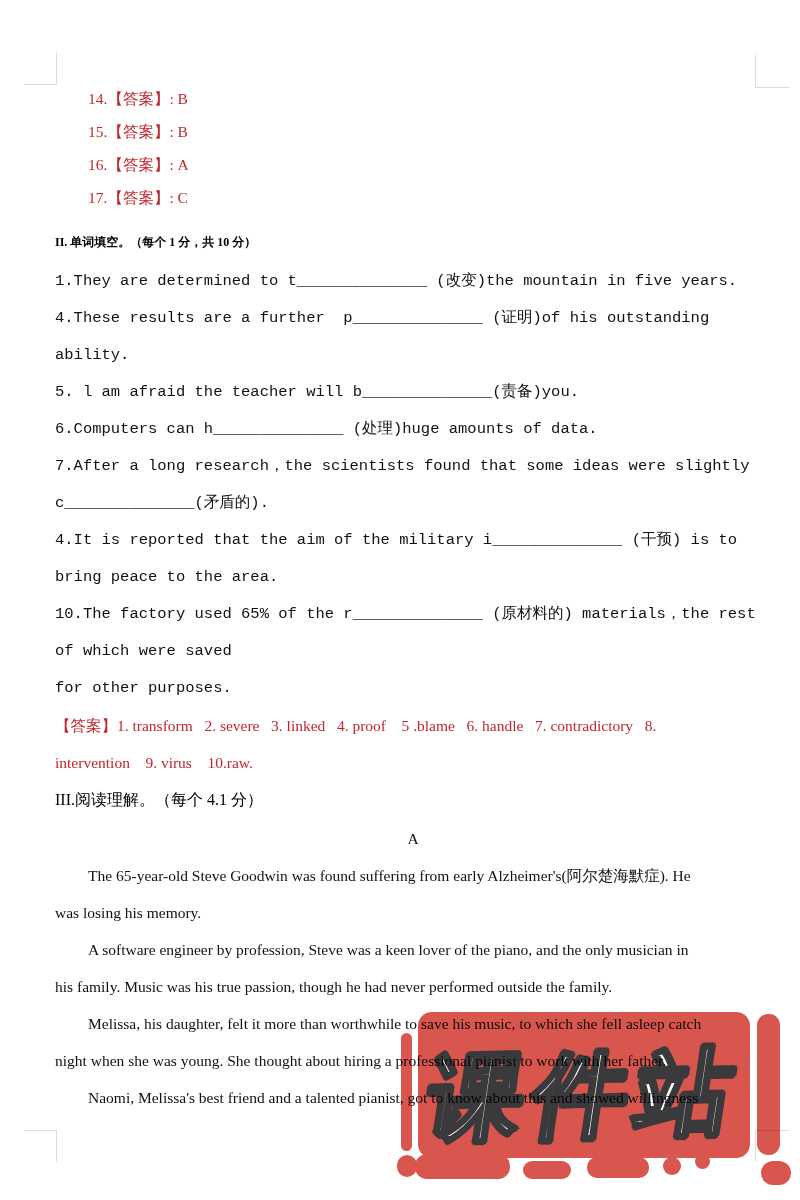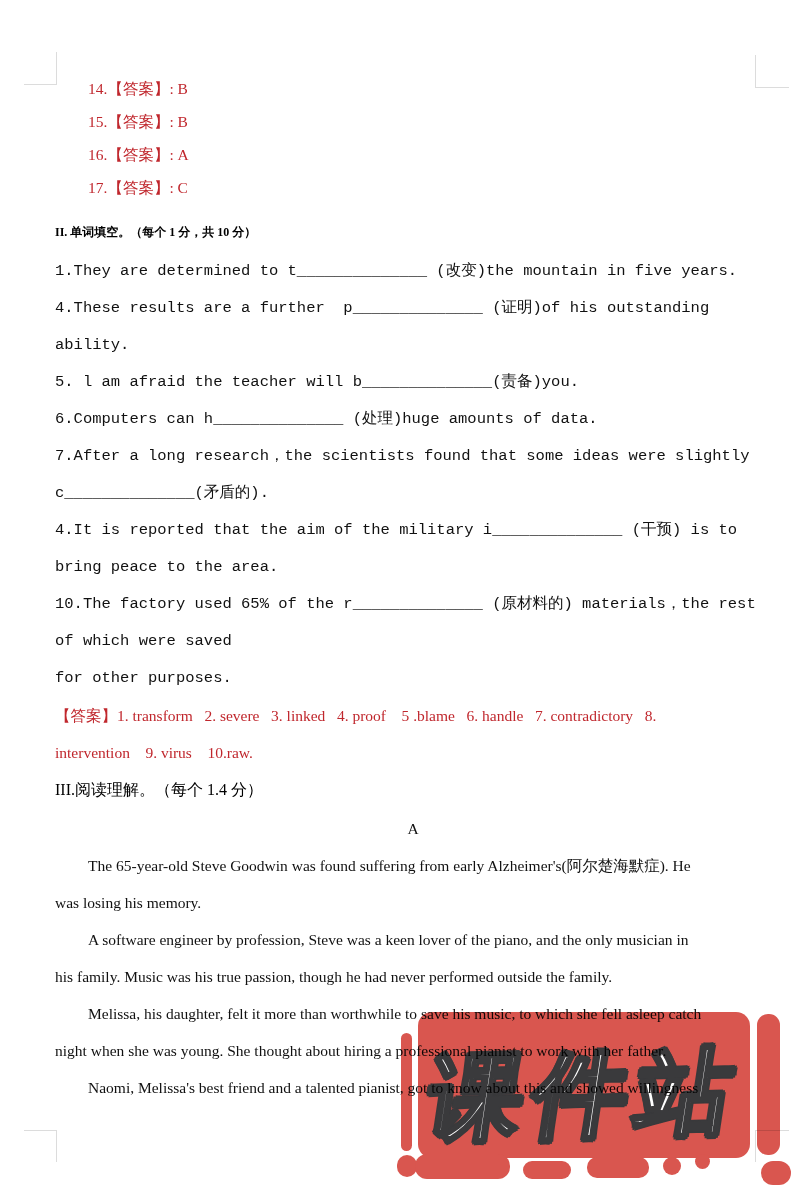--- a/index.html
+++ b/index.html
@@ -6,21 +6,21 @@
   html,body { background:#ffffff; }
   .page {
     position:relative; width:800px; height:1200px; background:#ffffff;
     overflow:hidden; font-family:"Liberation Serif","DejaVu Serif",serif;
     color:#111111;
   }
   
   .crop { position:absolute; background:#dcdcdc; }
   
   .content {
-    position:absolute; left:55px; top:72px; width:716px;
+    position:absolute; left:55px; top:82px; width:716px;
     font-size:15.5px; line-height:37px; z-index:2;
   }
   .ans-line { line-height:33px; color:#c0272d; margin-left:33px; white-space:pre-wrap; }
   .sec-heading {
     font-weight:700; font-size:12px; margin-top:10px; margin-bottom:2px;
     white-space:pre-wrap; color:#000;
   }
   .sec-heading.regular { font-weight:400; font-size:16px; margin-top:0; }
   .q { white-space:pre-wrap;font-family:Liberation Mono, monospace; }
   .red-par { color:#c0272d; white-space:pre-wrap; }
@@ -84,21 +84,21 @@
     <div class="q">5. l am afraid the teacher will b______________(责备)you.</div>
     <div class="q">6.Computers can h______________ (处理)huge amounts of data.</div>
     <div class="q">7.After a long research，the scientists found that some ideas were slightly c______________(矛盾的).</div>
     <div class="q">4.It is reported that the aim of the military i______________ (干预) is to bring peace to the area.</div>
     <div class="q">10.The factory used 65% of the r______________ (原材料的) materials，the rest of which were saved
 for other purposes.</div>
 
     <div class="red-par">【答案】1. transform   2. severe   3. linked   4. proof    5 .blame   6. handle   7. contradictory   8.
 intervention    9. virus    10.raw.</div>
 
-    <div class="sec-heading regular">III.阅读理解。（每个 1.4 分）</div>
+    <div class="sec-heading regular">III.阅读理解。（每个 4.1 分）</div>
 
     <div class="passage-title">A</div>
 
     <div class="para">The 65-year-old Steve Goodwin was found suffering from early Alzheimer's(阿尔楚海默症). He
 was losing his memory.</div>
     <div class="para">A software engineer by profession, Steve was a keen lover of the piano, and the only musician in
 his family. Music was his true passion, though he had never performed outside the family.</div>
     <div class="para">Melissa, his daughter, felt it more than worthwhile to save his music, to which she fell asleep catch
 night when she was young. She thought about hiring a professional pianist to work with her father.</div>
     <div class="para">Naomi, Melissa's best friend and a talented pianist, got to know about this and showed willingness</div>

